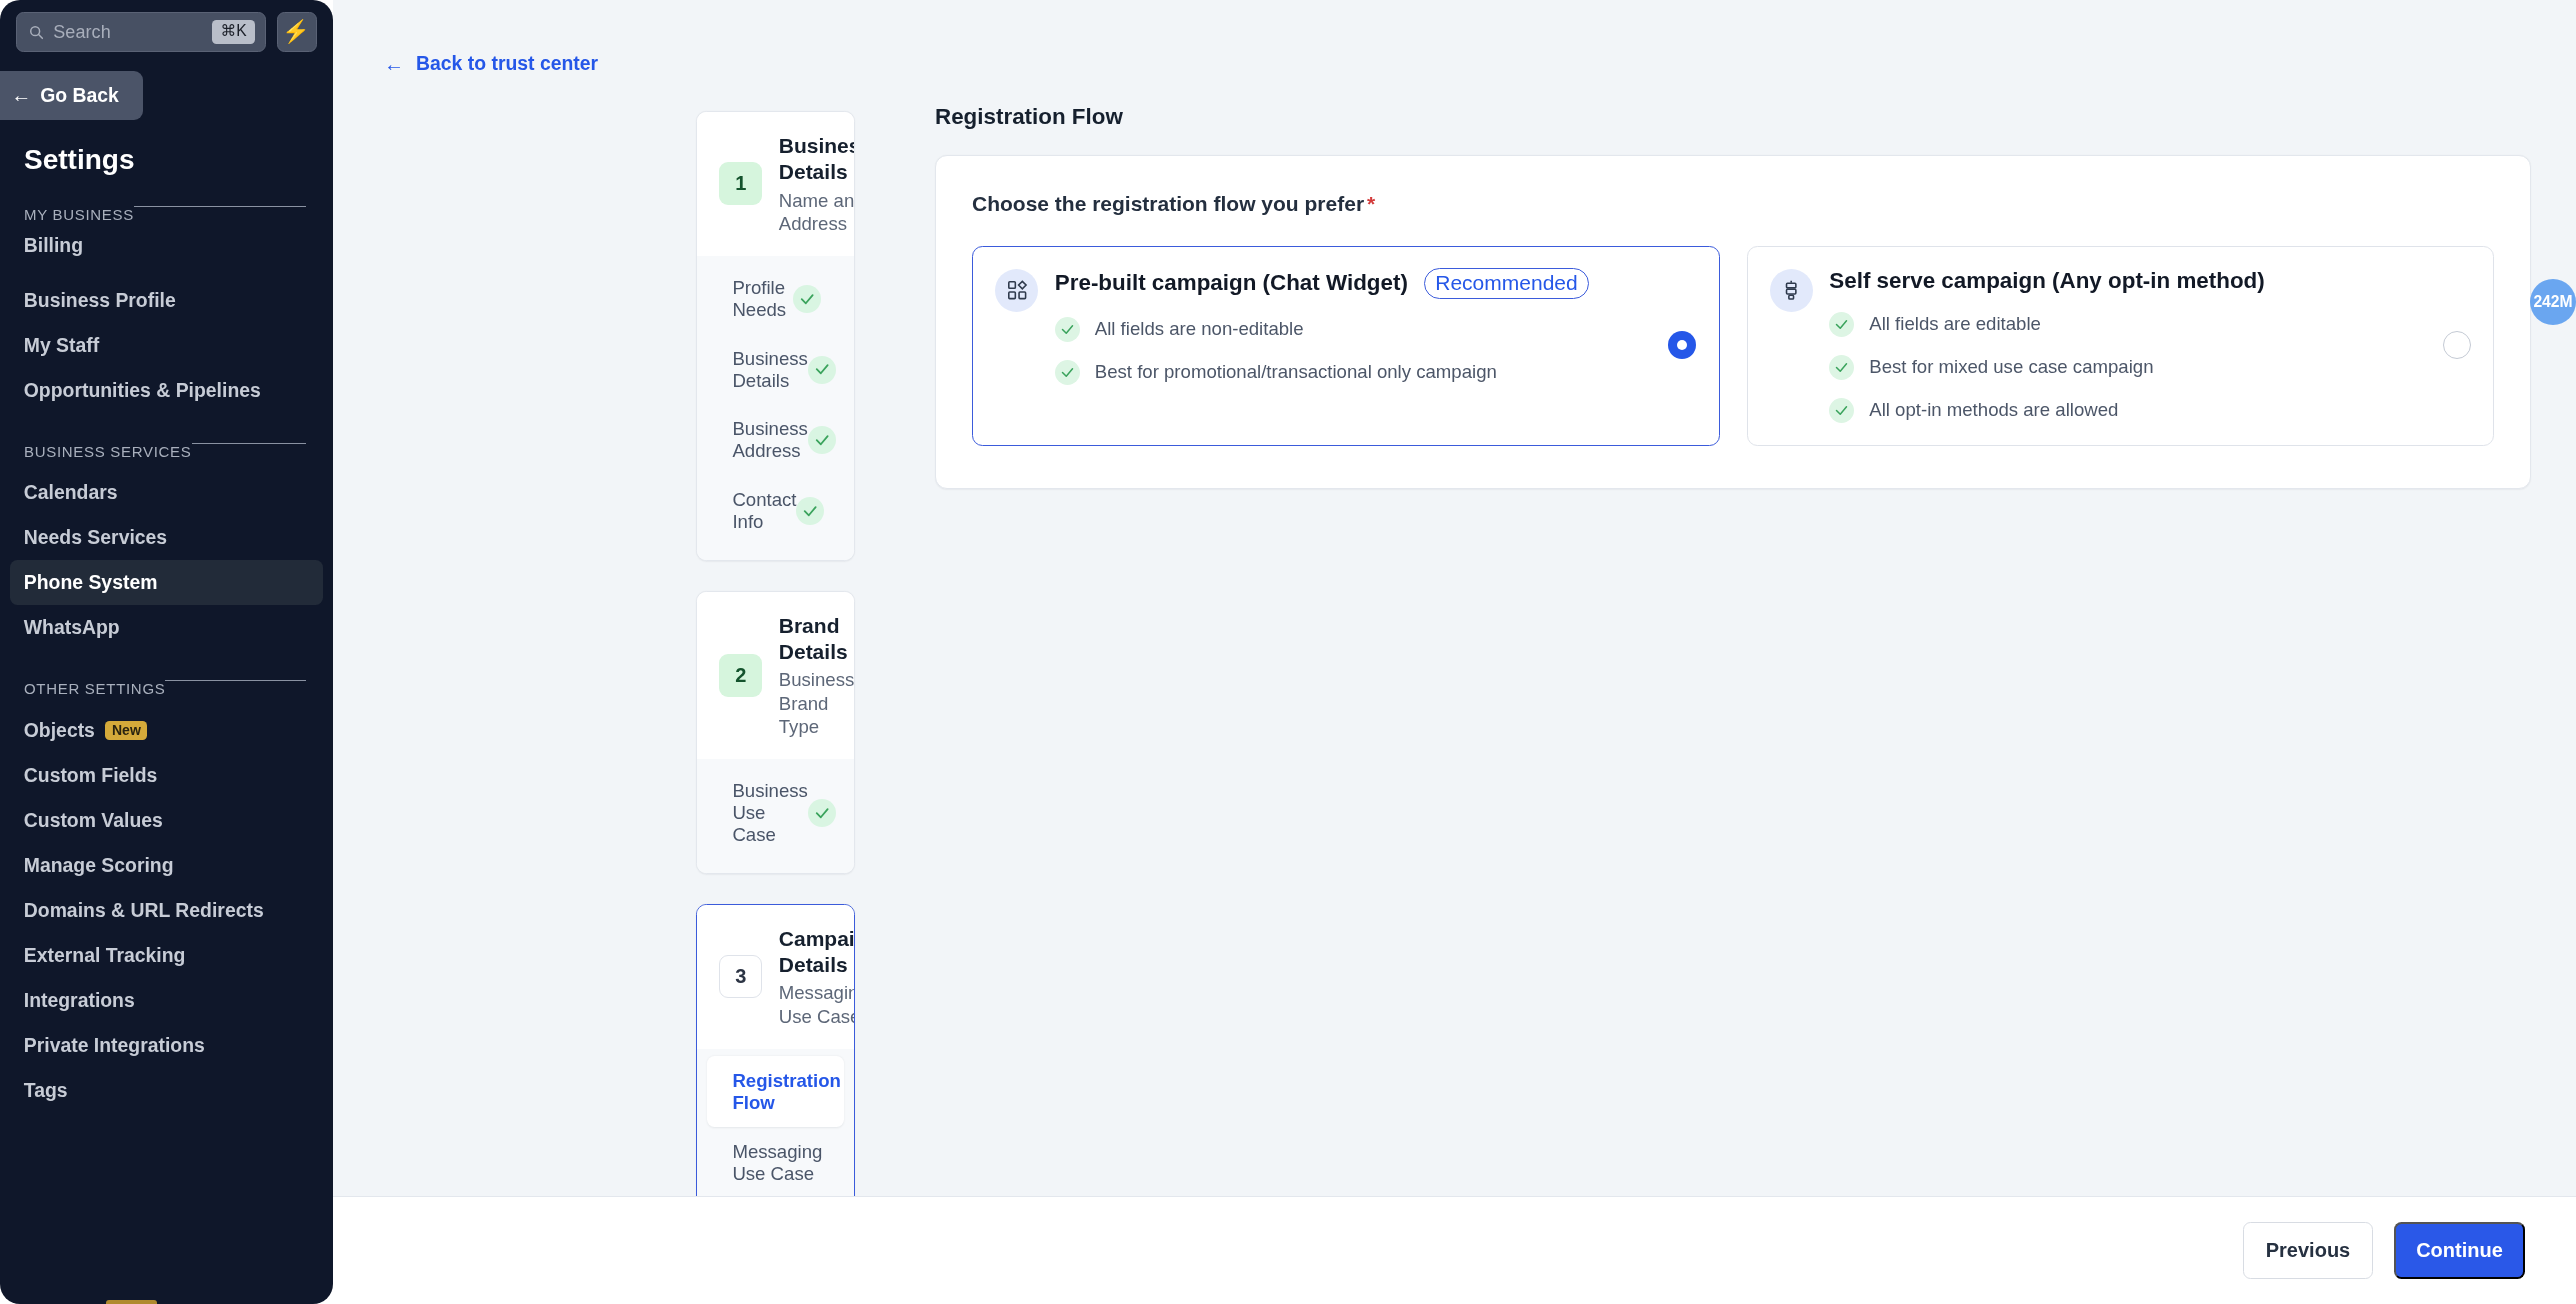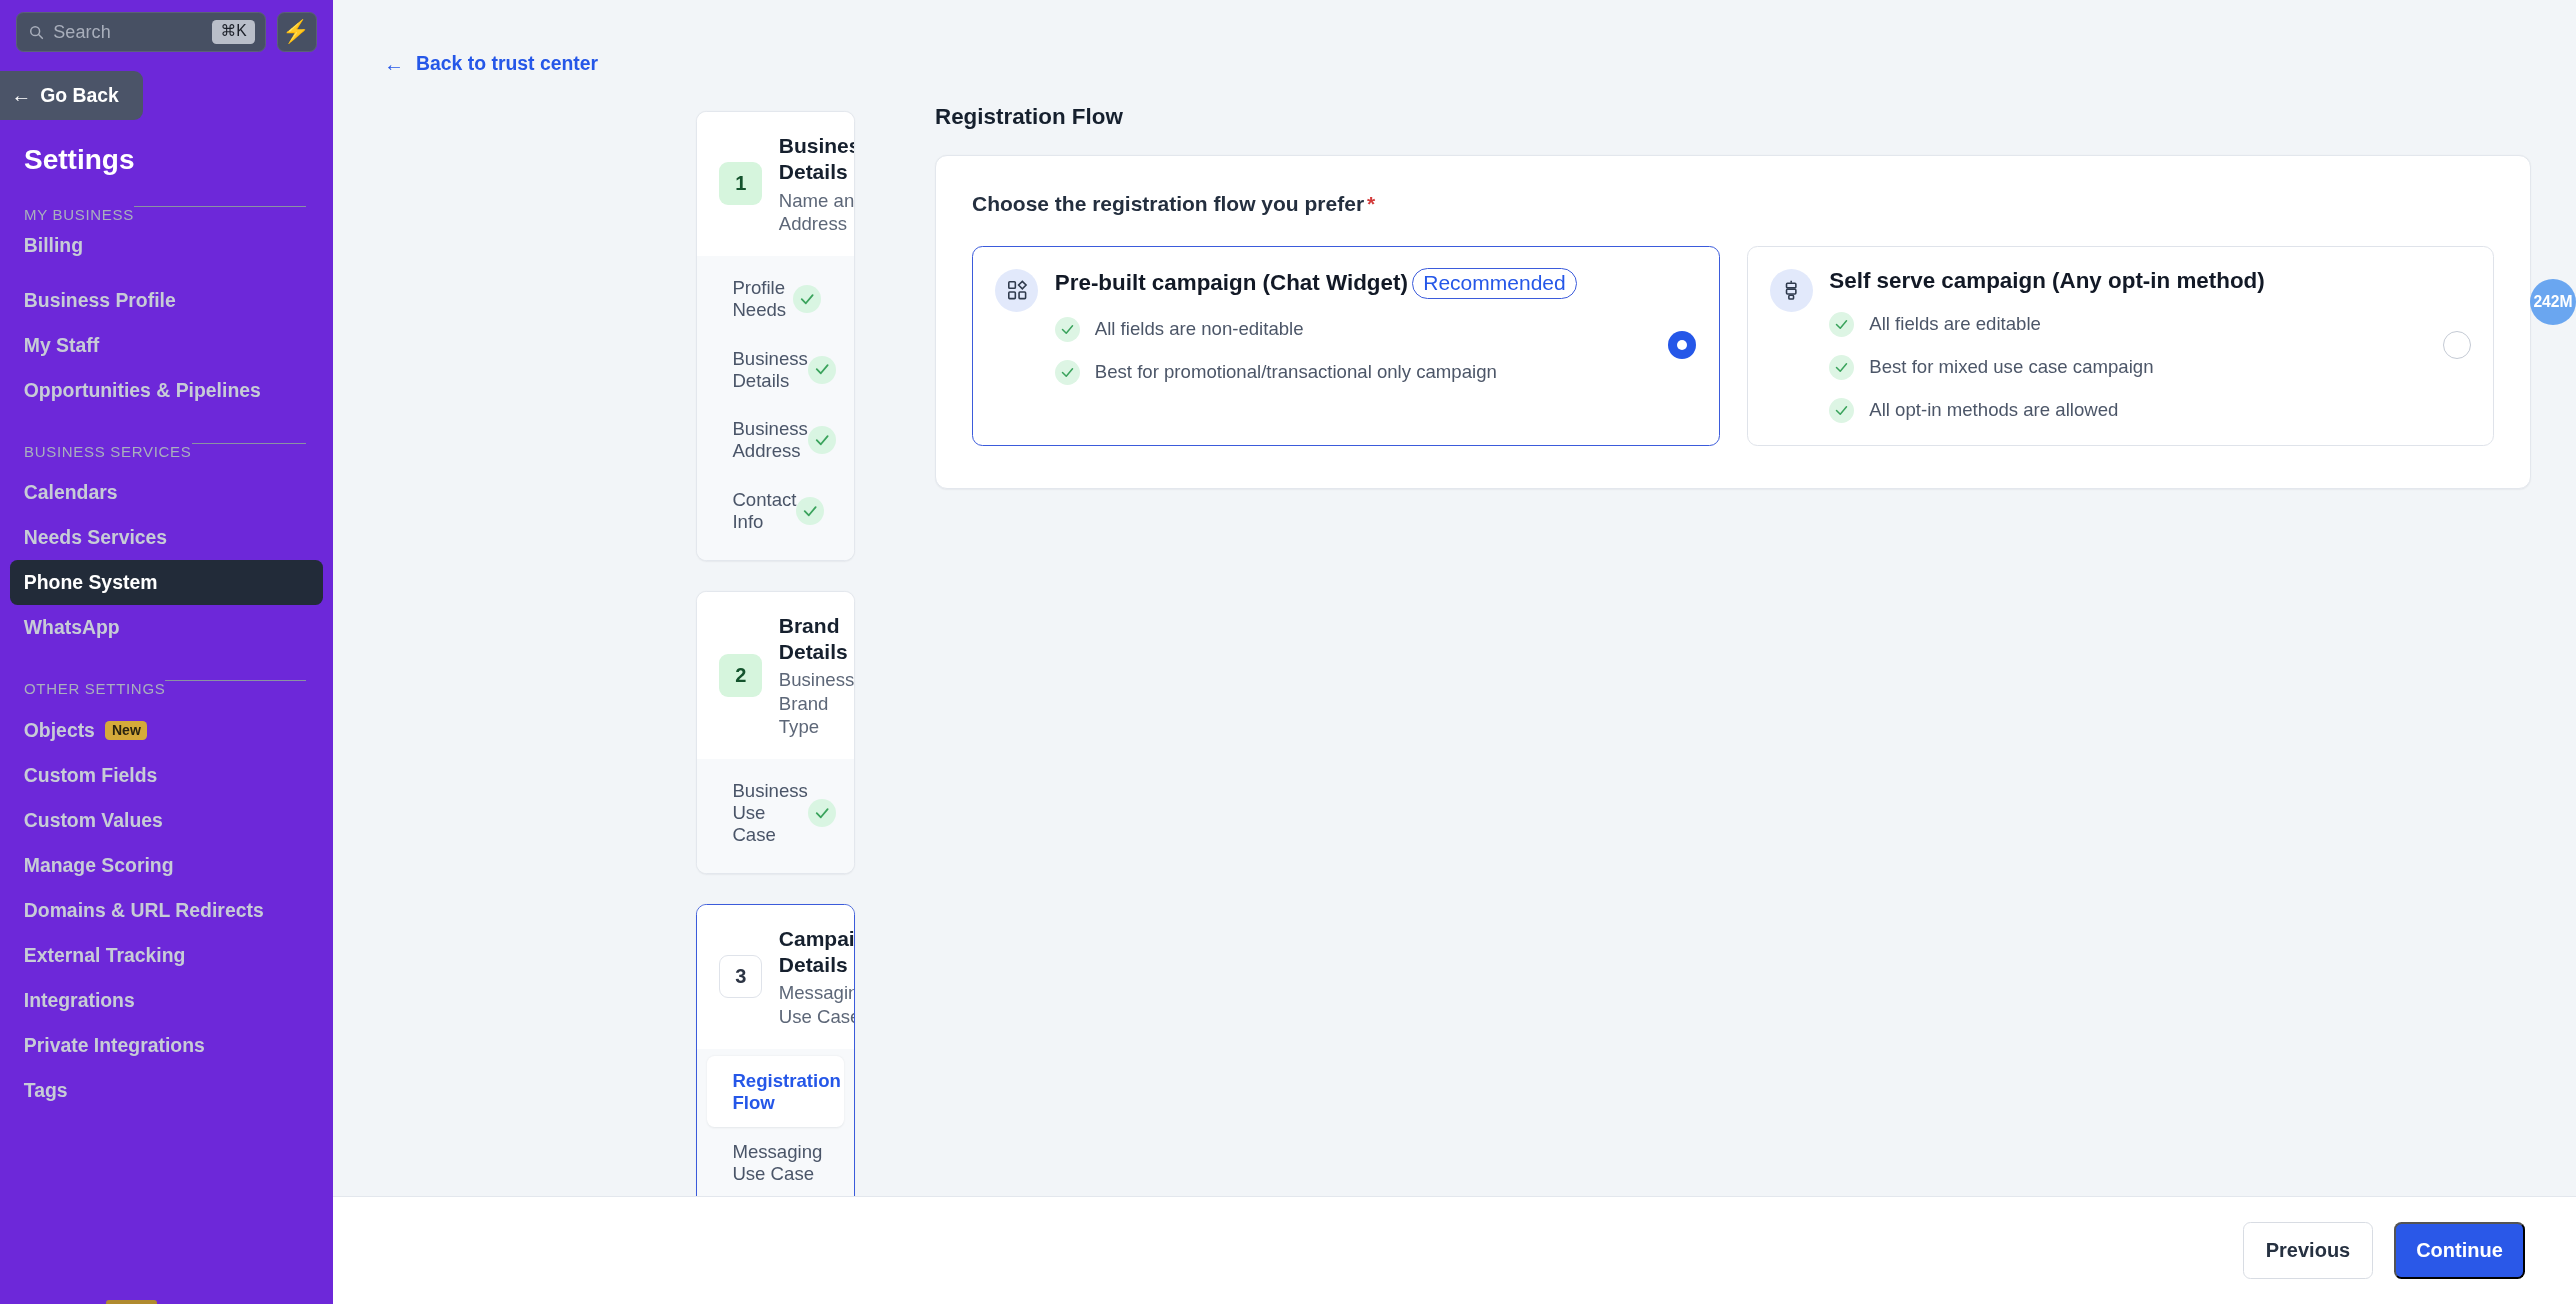--- a/index.html
+++ b/index.html
@@ -7,24 +7,25 @@
     width: 2576px; height: 1304px;
     font-family: "Liberation Sans", sans-serif;
     background: #ffffff;
     overflow: hidden;
   }
   .app { display: flex; width: 2576px; height: 1304px; position: relative; }
 
   
   .sidebar {
     width: 333px; height: 1304px;
-    background: #6d28d9;
+    background: #0f172a;
     flex: 0 0 333px;
     position: relative;
     overflow: hidden;
+    border-radius: 20px;
   }
   .sb-topbar { display: flex; align-items: center; padding: 12px 16.4px 0 16.4px; gap: 10.4px; }
   .search-box {
     flex: 1 1 auto; height: 40px;
     background: #475063;
     border: 0.7px solid #5a6275;
     border-radius: 7.5px;
     display: flex; align-items: center;
     padding: 0 10.4px;
     gap: 9px;
@@ -198,21 +199,21 @@
   .opt.selected { border: 1.5px solid #3b5bdb; }
   .opt-icon {
     width: 43px; height: 43px; flex: 0 0 43px;
     border-radius: 50%;
     background: #e2e9fb;
     display: flex; align-items: center; justify-content: center;
     margin-top: 1.5px;
   }
   .opt-icon svg { width: 22.4px; height: 22.4px; display: block; }
   .opt-body { flex: 1 1 auto; }
-  .opt-title-row { display: flex; align-items: center; gap: 4px; flex-wrap: wrap; }
+  .opt-title-row { display: flex; align-items: center; gap: 16px; flex-wrap: wrap; }
   .opt-title { color: #121926; font-size: 22.4px; font-weight: 700; }
   .pill {
     border: 0.7px solid #3b5bdb; color: #2557e8;
     font-size: 21px; font-weight: 500;
     border-radius: 745px;
     padding: 3.7px 10.4px 4.5px 10.4px; line-height: 1;
   }
   .feat { display: flex; align-items: center; gap: 15px; margin-top: 18px; }
   .feat-check {
     width: 25px; height: 25px; flex: 0 0 25px;

